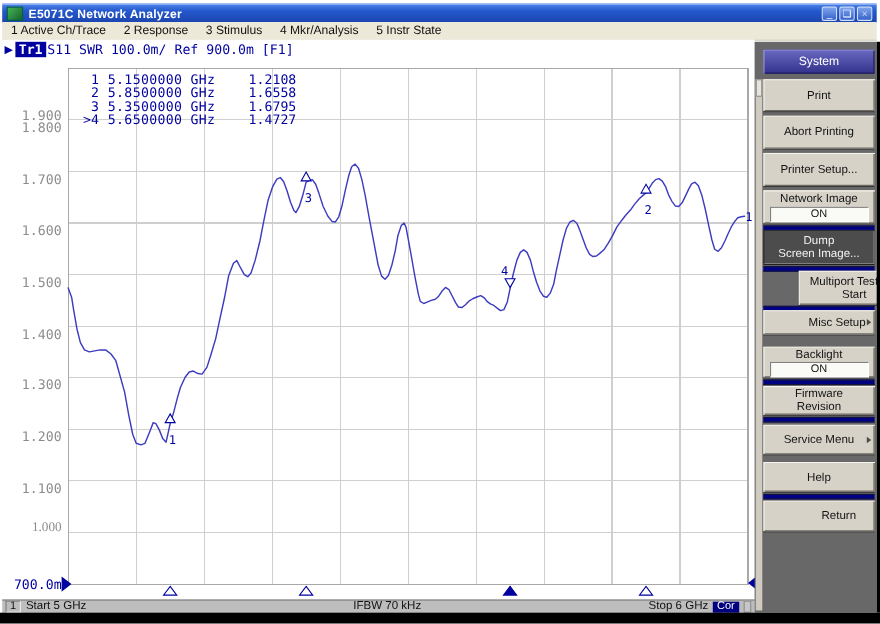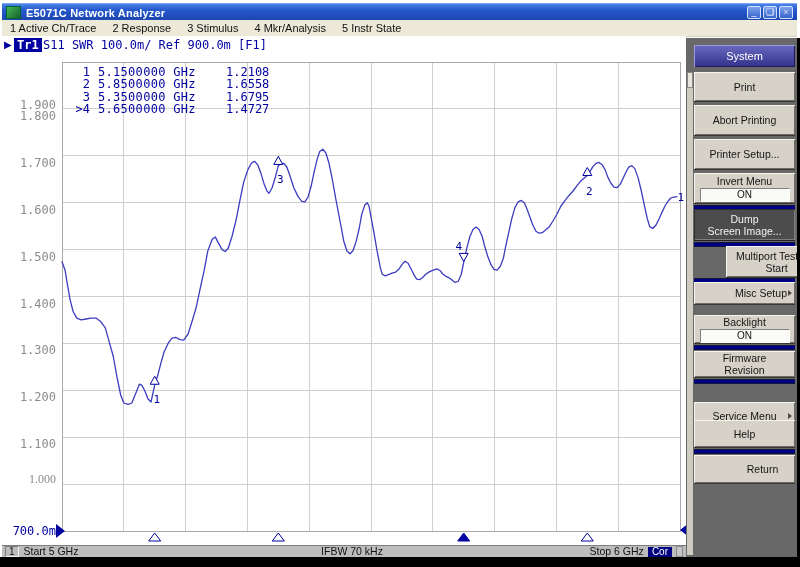--- a/index.html
+++ b/index.html
@@ -187,21 +187,21 @@
     <div class="sbtn system" style="top: 7px; height: 22px;">
       <span>System</span>
     </div>
     <div class="sbtn" style="top: 101px; height: 30px;">
       <span>Printer Setup...</span>
     </div>
     <div class="sbtn" style="top: 67px; height: 30px;">
       <span>Abort Printing</span>
     </div>
     <div class="sbtn" style="top: 135px; height: 30px;">
-      <span>Invert Menu</span>
+      <span>Network Image</span>
       <span class="onbox">ON</span>
     </div>
     <div class="sep" style="top: 167px;"></div>
     <div class="sbtn dark" style="top: 171px; height: 31px;">
       <span>Dump</span>
       <span>Screen Image...</span>
     </div>
     <div class="sep" style="top: 204px;"></div>
     <div class="sbtn" style="top: 208px; height: 31px; margin-left: 32px;">
       <span>Multiport Test Set</span>
@@ -216,21 +216,21 @@
     <div class="sbtn" style="top: 277px; height: 28px;">
       <span>Backlight</span>
       <span class="onbox">ON</span>
     </div>
     <div class="sep" style="top: 307px;"></div>
     <div class="sbtn" style="top: 313px; height: 26px;">
       <span>Firmware</span>
       <span>Revision</span>
     </div>
     <div class="sep" style="top: 341px;"></div>
-    <div class="sbtn" style="top: 364px; height: 27px;">
+    <div class="sbtn" style="top: 348px; height: 27px;">
       <span>Service Menu</span>
       <span class="subarrow"></span>
     </div>
     <div class="sbtn" style="top: 382px; height: 27px;">
       <span>Help</span>
     </div>
     <div class="sep" style="top: 411px;"></div>
     <div class="sbtn" style="top: 417px; height: 28px; padding-left: 36px;">
       <span>Return</span>
     </div>

